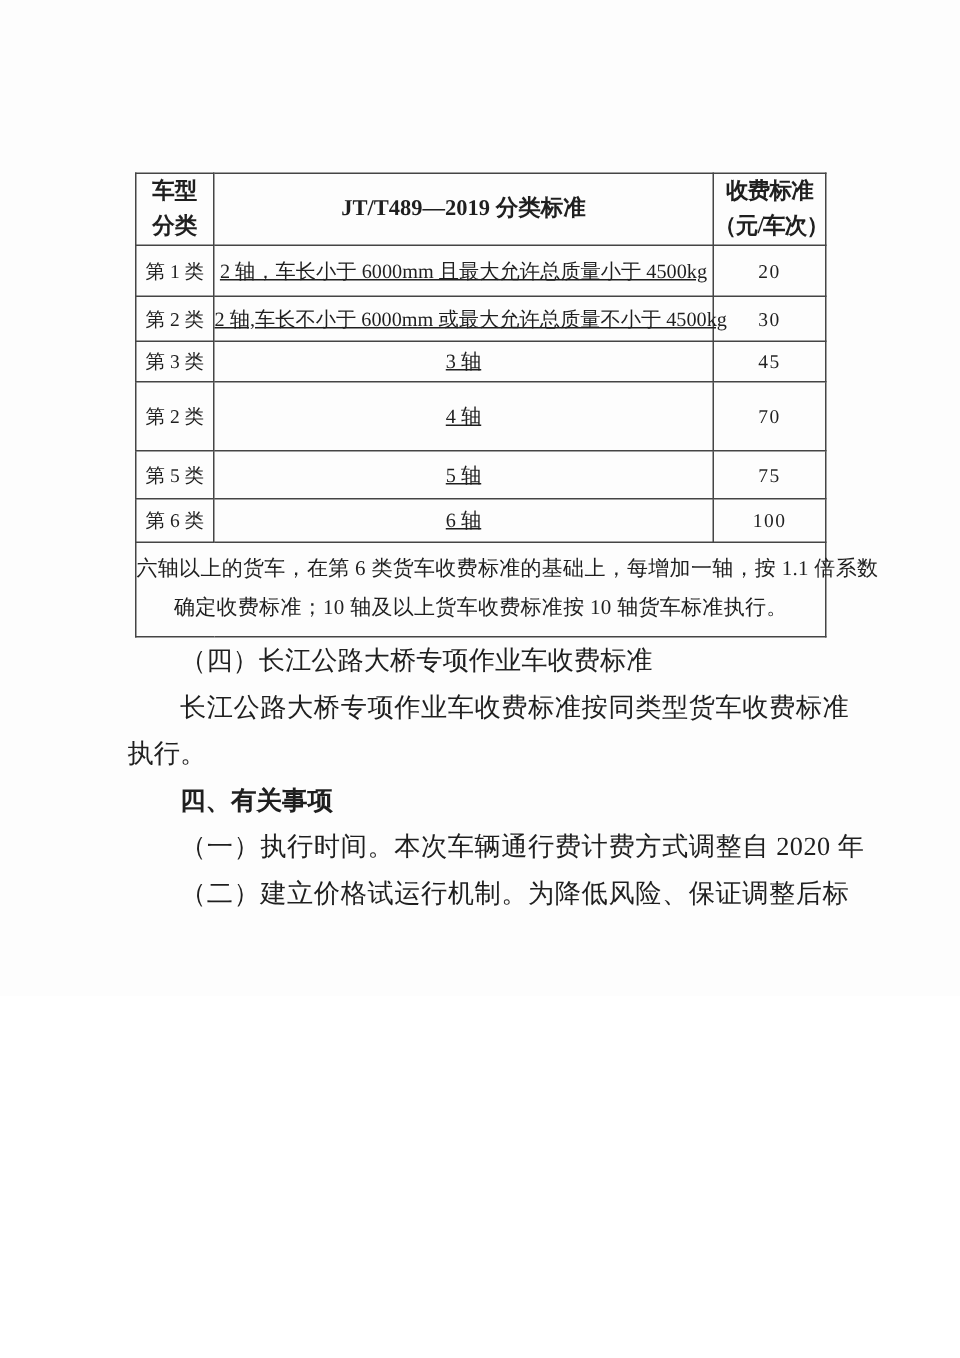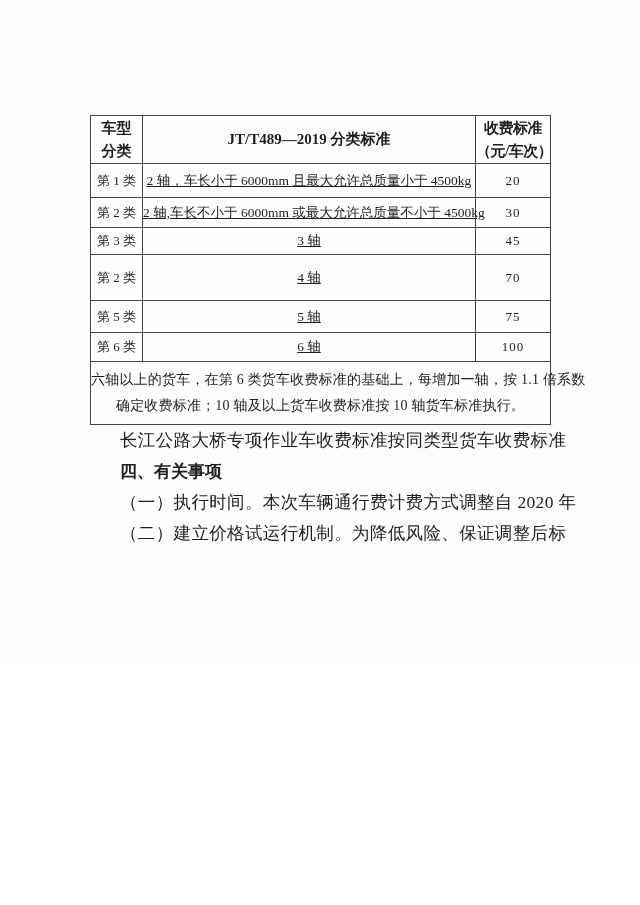--- a/index.html
+++ b/index.html
@@ -148,21 +148,23 @@
     <tr>
       <td class="note-cell" colspan="3">
         <div class="note-line">六轴以上的货车，在第 6 类货车收费标准的基础上，每增加一轴，按 1.1 倍系数</div>
         <div class="note-line">确定收费标准；10 轴及以上货车收费标准按 10 轴货车标准执行。</div>
       </td>
     </tr>
   </tbody>
     </table>
 
   <div class="body-text">
+    <div class="line indent">（四）长江公路大桥专项作业车收费标准</div>
     <div class="line indent spread">长江公路大桥专项作业车收费标准按同类型货车收费标准</div>
+    <div class="line">执行。</div>
     <div class="line indent heading">四、有关事项</div>
     <div class="line indent spread">（一）执行时间。本次车辆通行费计费方式调整自 2020 年</div>
     <div class="line indent spread">（二）建立价格试运行机制。为降低风险、保证调整后标</div>
   </div>
 
   <div class="page-number">—9—</div>
 
 </div>
 
 </body></html>

